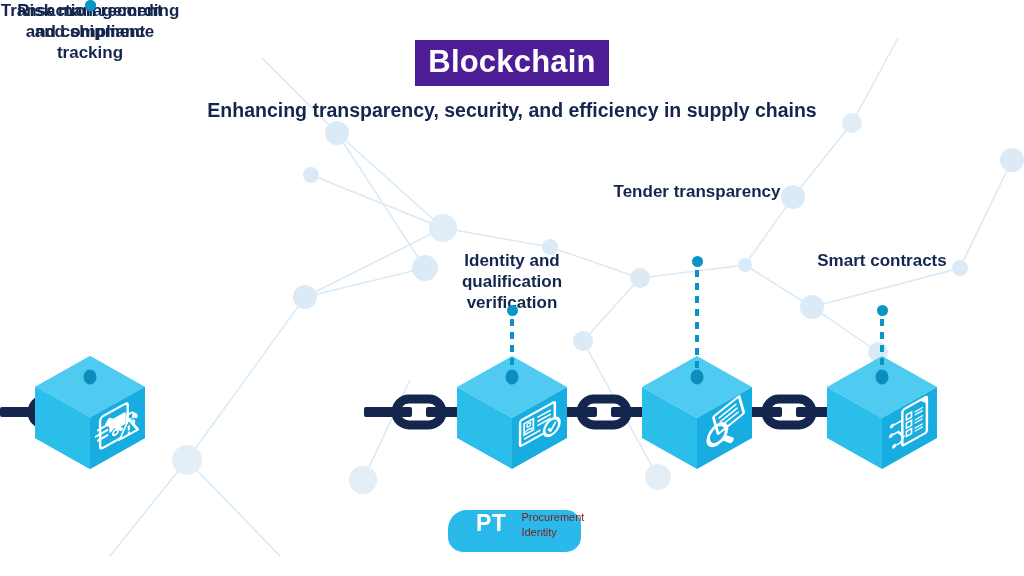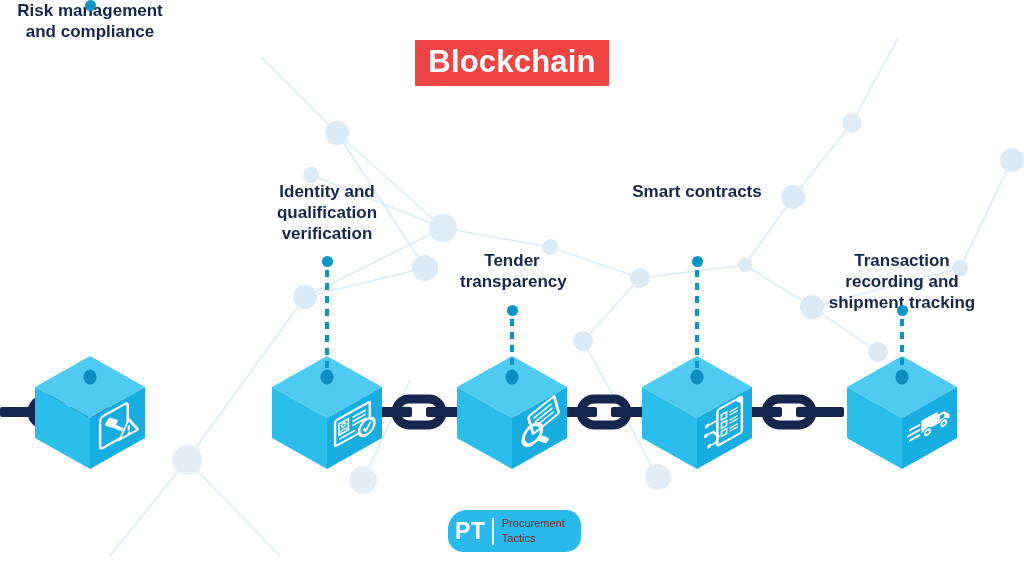--- a/index.html
+++ b/index.html
@@ -11,39 +11,39 @@
   }
   .stage{position:absolute;inset:0;}
   
   .network{position:absolute;inset:0;z-index:0;}
   
   .title-row{
     position:absolute;top:40px;left:0;width:100%;
     display:flex;justify-content:center;align-items:center;z-index:5;
   }
   .title-highlight{
-    background:#ef4444;color:#ffffff;
+    background:#4c1d95;color:#ffffff;
     font-size:31px;font-weight:800;line-height:38px;
     padding:3px 13px 5px 13px;letter-spacing:.2px;
   }
   .title-rest{
     color:#14264E;font-size:31px;font-weight:800;line-height:38px;
     margin-left:10px;letter-spacing:.2px;
   }
   .subtitle{
     position:absolute;top:99px;left:0;width:100%;text-align:center;
     color:#14264E;font-size:19.5px;font-weight:700;z-index:5;
   }
   
   .block{position:absolute;top:0;height:576px;width:180px;}
   .block:nth-of-type(1){left:50px; --lt:250px; --lw:136px; --dot:310px;}
   .block:nth-of-type(2){left:237px;--lt:181px; --lw:150px; --dot:261px;}
   .block:nth-of-type(3){left:422px;--lt:250px; --lw:104px; --dot:310px;}
   .block:nth-of-type(4){left:607px;--lt:181px; --lw:172px; --dot:261px;}
-  .block:nth-of-type(5){left:812px;--lt:250px; --lw:158px; --dot:310px;}
+  .block:nth-of-type(5){left:792px;--lt:250px; --lw:158px; --dot:310px;}
   .label{
     position:absolute;top:var(--lt);left:0;right:0;margin:0 auto;
     max-width:var(--lw);text-align:center;
     color:#14264E;font-size:17px;line-height:21px;font-weight:700;z-index:5;
   }
   .dot{
     position:absolute;left:84.5px;top:calc(var(--dot) - 5.5px);
     width:11px;height:11px;border-radius:50%;background:#0995C6;z-index:5;
   }
   .dash{
@@ -62,22 +62,22 @@
   
   .chain{position:absolute;top:394px;width:110px;height:36px;z-index:1;}
   .chain:nth-of-type(1){left:178px;}
   .chain:nth-of-type(2){left:364px;}
   .chain:nth-of-type(3){left:549px;}
   .chain:nth-of-type(4){left:734px;}
   
   .logo{
     position:absolute;left:448px;top:510px;width:133px;height:42px;
     background:#29B9EA;border-radius:19px 15px 15px 15px;
-    display:flex;align-items:center;z-index:5;box-sizing:border-box;
-    padding-left:7px;
+    display:flex;align-items:flex-start;z-index:5;box-sizing:border-box;
+    padding-left:28px;
   }
   .logo-abbr{color:#fff;font-size:23px;font-weight:800;letter-spacing:.5px;}
   .logo-divider{width:1.4px;height:27px;background:rgba(255,255,255,.85);margin:0 8px 0 7px;}
   .logo-name{color:#7f1d1d;font-size:11px;line-height:15px;font-weight:400;}
 </style>
 </head>
 <body>
 
 <div class="stage">
 
@@ -110,20 +110,21 @@
       <circle cx="425" cy="268" r="13"></circle>
       <circle cx="187" cy="460" r="15" fill="#E4EEF6"></circle>
       <circle cx="363" cy="480" r="14" fill="#E4EEF6"></circle>
       <circle cx="658" cy="477" r="13" fill="#E4EEF6"></circle>
     </g>
   </svg>
 
   <div class="title-row">
     <span class="title-highlight">Blockchain</span>
   </div>
+  <div class="subtitle">Enhancing transparency, security, and efficiency in supply chains</div>
 
   <svg class="chain" viewBox="0 0 110 36" aria-hidden="true">
     <rect x="0" y="13" width="48" height="10" rx="2" fill="#14264E"></rect>
     <rect x="62" y="13" width="48" height="10" rx="2" fill="#14264E"></rect>
     <rect x="32" y="5" width="46" height="26" rx="13" fill="none" stroke="#14264E" stroke-width="9"></rect>
   </svg>
   <svg class="chain" viewBox="0 0 110 36" aria-hidden="true">
     <rect x="0" y="13" width="48" height="10" rx="2" fill="#14264E"></rect>
     <rect x="62" y="13" width="48" height="10" rx="2" fill="#14264E"></rect>
     <rect x="32" y="5" width="46" height="26" rx="13" fill="none" stroke="#14264E" stroke-width="9"></rect>
@@ -258,17 +259,17 @@
         <circle cx="33" cy="35.2" r="1.2" fill="#fff" stroke="none"></circle>
       </svg>
     </div>
   </div>
 
   <div class="logo">
     <span class="logo-abbr">PT</span>
     <span class="logo-divider"></span>
     <span class="logo-name">
       <span>Procurement</span><br>
-      <span>Tactics</span>
+      <span>Identity</span>
     </span>
   </div>
 
 </div>
 
 </body></html>

